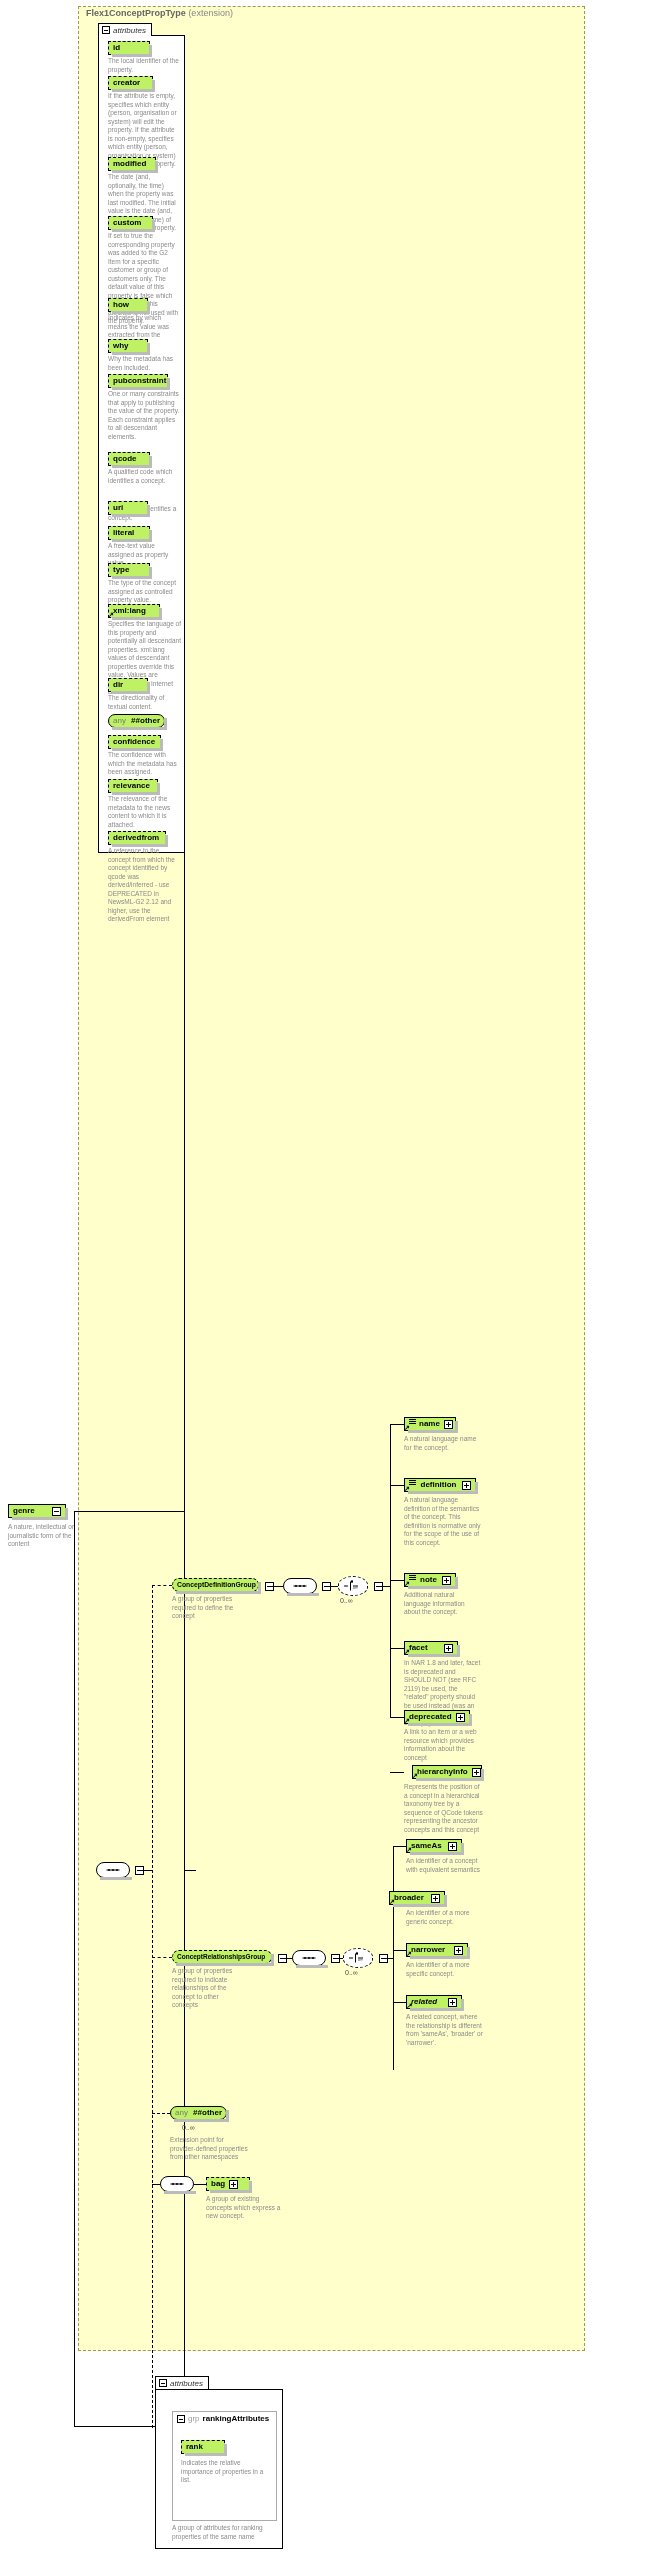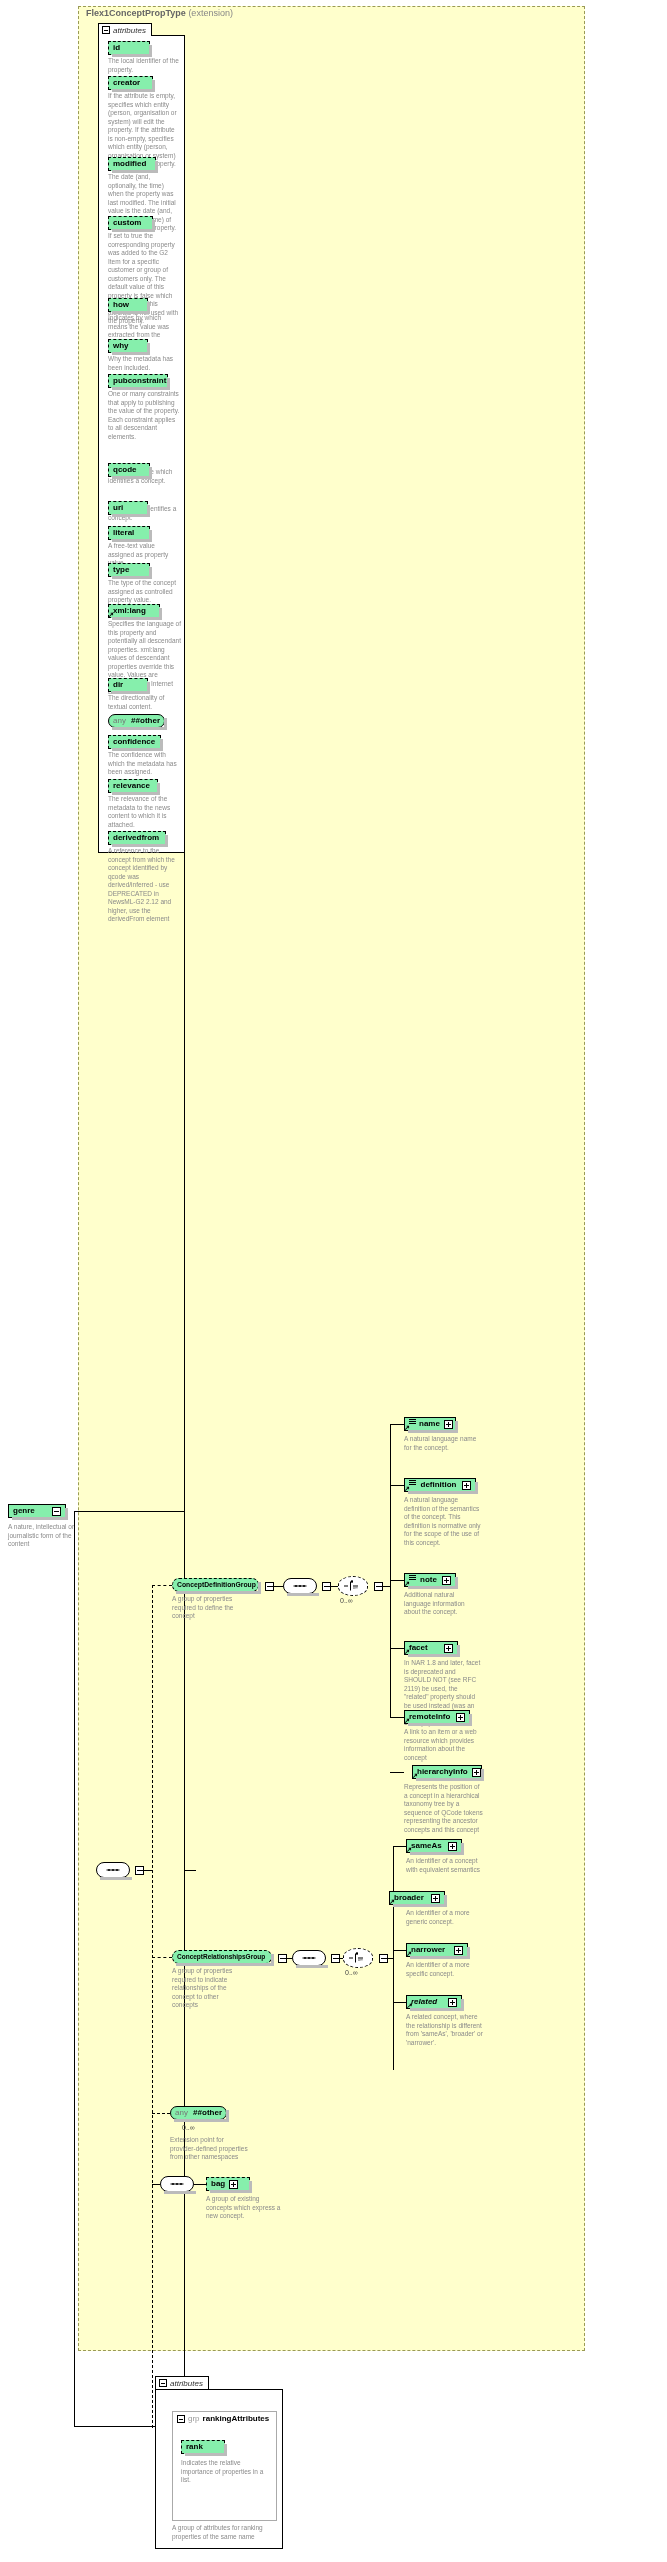--- a/index.html
+++ b/index.html
@@ -63,21 +63,21 @@
     content:""; position:absolute; left:1px; right:1px; top:3px;
     height:1px; background:#000;
   }
 
   
   .node {
     position:absolute;
     height:14px;
     display:flex;
     align-items:center;
-    background:#86efac;
+    background:#bef264;
     font-size:8px;
     font-weight:bold;
     color:#000;
     white-space:nowrap;
     padding:0 4px;
     z-index:2;
   }
   .node .lbl { line-height:1; }
   .node.optional { border:1px dashed #000; }
   .node.required { border:1px solid #000;justify-content:space-between; }
@@ -288,21 +288,21 @@
   <div class="node optional" style="left:108px; top:339px; width:40px;">
     <span class="lbl">why</span>
   </div>
   <div class="desc" style="left:108px; top:355px; width:73px;">Why the metadata has been included.</div>
 
   <div class="node optional" style="left:108px; top:374px; width:60px;">
     <span class="lbl">pubconstraint</span>
   </div>
   <div class="desc" style="left:108px; top:390px; width:73px;">One or many constraints that apply to publishing the value of the property. Each constraint applies to all descendant elements.</div>
 
-  <div class="node optional" style="left:108px; top:463px; width:42px;">
+  <div class="node optional" style="left:108px; top:452px; width:42px;">
     <span class="lbl">qcode</span>
   </div>
   <div class="desc" style="left:108px; top:468px; width:73px;">A qualified code which identifies a concept.</div>
 
   <div class="node optional" style="left:108px; top:489px; width:40px;margin-top:12px;">
     <span class="lbl">uri</span>
   </div>
   <div class="desc" style="left:108px; top:505px; width:73px;">A URI which identifies a concept.</div>
 
   <div class="node optional" style="left:108px; top:526px; width:42px;text-align:right;">
@@ -451,21 +451,21 @@
   <div class="node required" style="left:404px; top:1641px; width:54px;">
     <span class="ref-arrow">↗</span>
     <span class="lbl">facet</span>
     <span class="tog plus"></span>
   </div>
   <div class="desc" style="left:404px; top:1659px; width:78px;">In NAR 1.8 and later, facet is deprecated and SHOULD NOT (see RFC 2119) be used, the "related" property should be used instead (was an intrinsic property of the concept.)</div>
 
   <div class="hline" style="left:390px; top:1717px; width:14px;"></div>
   <div class="node required" style="left:404px; top:1710px; width:66px;">
     <span class="ref-arrow">↗</span>
-    <span class="lbl">remoteInfo</span>
+    <span class="lbl">deprecated</span>
     <span class="tog plus"></span>
   </div>
   <div class="desc" style="left:404px; top:1728px; width:78px;">A link to an item or a web resource which provides information about the concept</div>
 
   <div class="hline" style="left:390px; top:1772px; width:14px;"></div>
   <div class="node required" style="left:404px; top:1765px; width:70px;margin-left:8px;">
     <span class="ref-arrow">↗</span>
     <span class="lbl">hierarchyInfo</span>
     <span class="tog plus"></span>
   </div>

